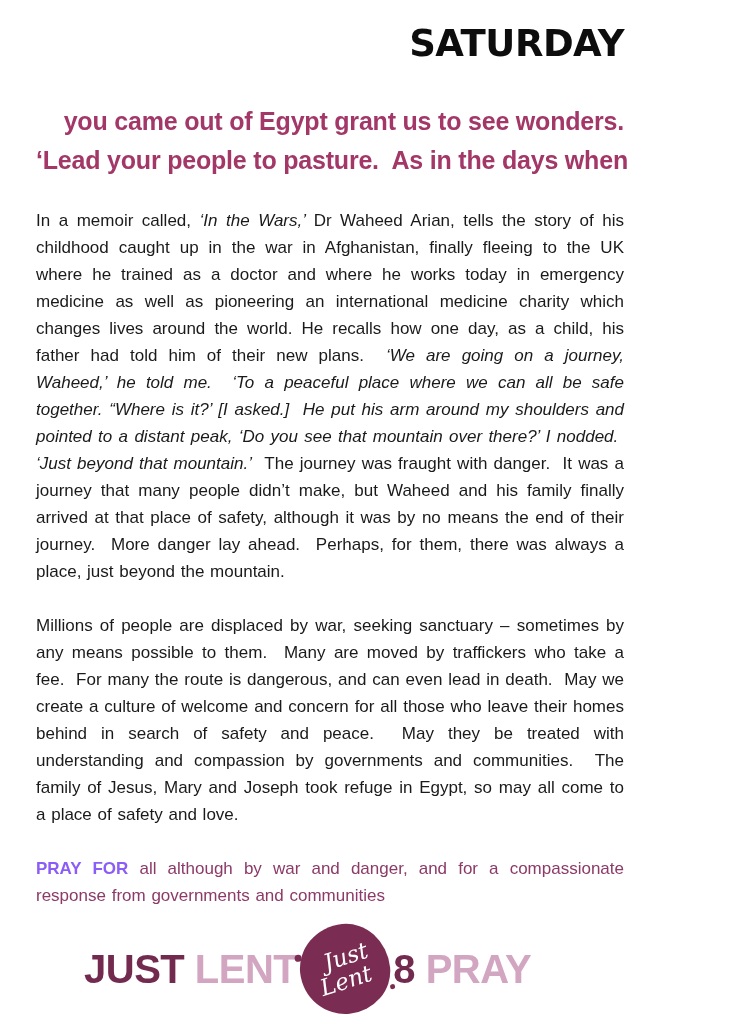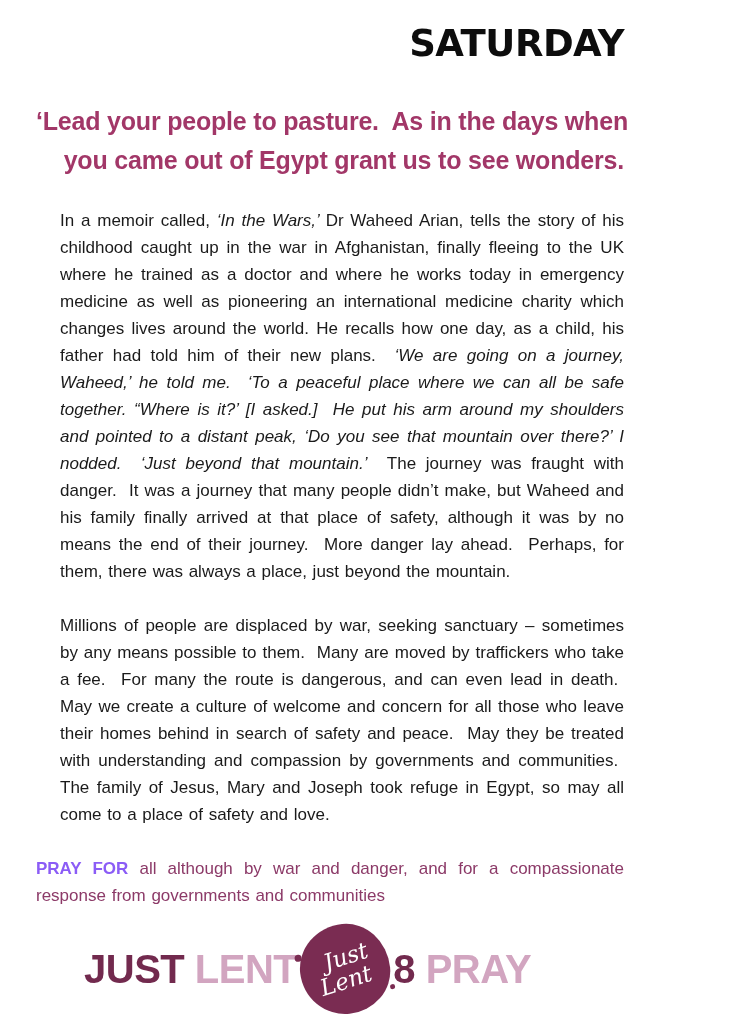--- a/index.html
+++ b/index.html
@@ -40,21 +40,20 @@
     line-height: 24px;
     color: #a23768;
   }
   .body-para {
     margin-top: 27px;
     font-size: 17px;
     line-height: 27px;
     text-align: justify;
     color: #1a1a1a;
     word-spacing: 1px;
-    margin-left: 24px;
   }
   .body-para .it { font-style: italic; }
   .pray-para {
     margin-top: 27px;
     font-size: 17px;
     line-height: 27px;
     text-align: justify;
     color: #8c3a68;
     word-spacing: 1px;
   }
@@ -108,22 +107,22 @@
   .logo-script .l2 { display: block; margin-right: 6px; }
 </style>
 </head>
 <body>
 
 <div class="page">
 
   <div class="day-title">SATURDAY</div>
 
   <div class="quote-block">
+    <div class="quote-line">you came out of Egypt grant us to see wonders.</div>
     <div class="quote-line">‘Lead your people to pasture.&nbsp; As in the days when</div>
-    <div class="quote-line">you came out of Egypt grant us to see wonders.</div>
   </div>
 
   <div class="body-para"><span>In a memoir called, </span><span class="it">‘In the Wars,’ </span><span>Dr Waheed Arian, tells the story of his childhood caught up in the war in Afghanistan, finally fleeing to the UK where he trained as a doctor and where he works today in emergency medicine as well as pioneering an international medicine charity which changes lives around the world. He recalls how one day, as a child, his father had told him of their new plans.&nbsp; </span><span class="it">‘We are going on a journey, Waheed,’ he told me.&nbsp; ‘To a peaceful place where we can all be safe together. “Where is it?’ [I asked.]&nbsp; He put his arm around my shoulders and pointed to a distant peak, ‘Do you see that mountain over there?’ I nodded.&nbsp; ‘Just beyond that mountain.’&nbsp; </span><span>The journey was fraught with danger.&nbsp; It was a journey that many people didn’t make, but Waheed and his family finally arrived at that place of safety, although it was by no means the end of their journey.&nbsp; More danger lay ahead.&nbsp; Perhaps, for them, there was always a place, just beyond the mountain.</span></div>
 
   <div class="body-para"><span>Millions of people are displaced by war, seeking sanctuary – sometimes by any means possible to them.&nbsp; Many are moved by traffickers who take a fee.&nbsp; For many the route is dangerous, and can even lead in death.&nbsp; May we create a culture of welcome and concern for all those who leave their homes behind in search of safety and peace.&nbsp; May they be treated with understanding and compassion by governments and communities.&nbsp; The family of Jesus, Mary and Joseph took refuge in Egypt, so may all come to a place of safety and love.</span></div>
 
   <div class="pray-para">
     <span class="pray-label">PRAY FOR</span><span> all although by war and danger, and for a compassionate response from governments and communities</span>
   </div>
 

